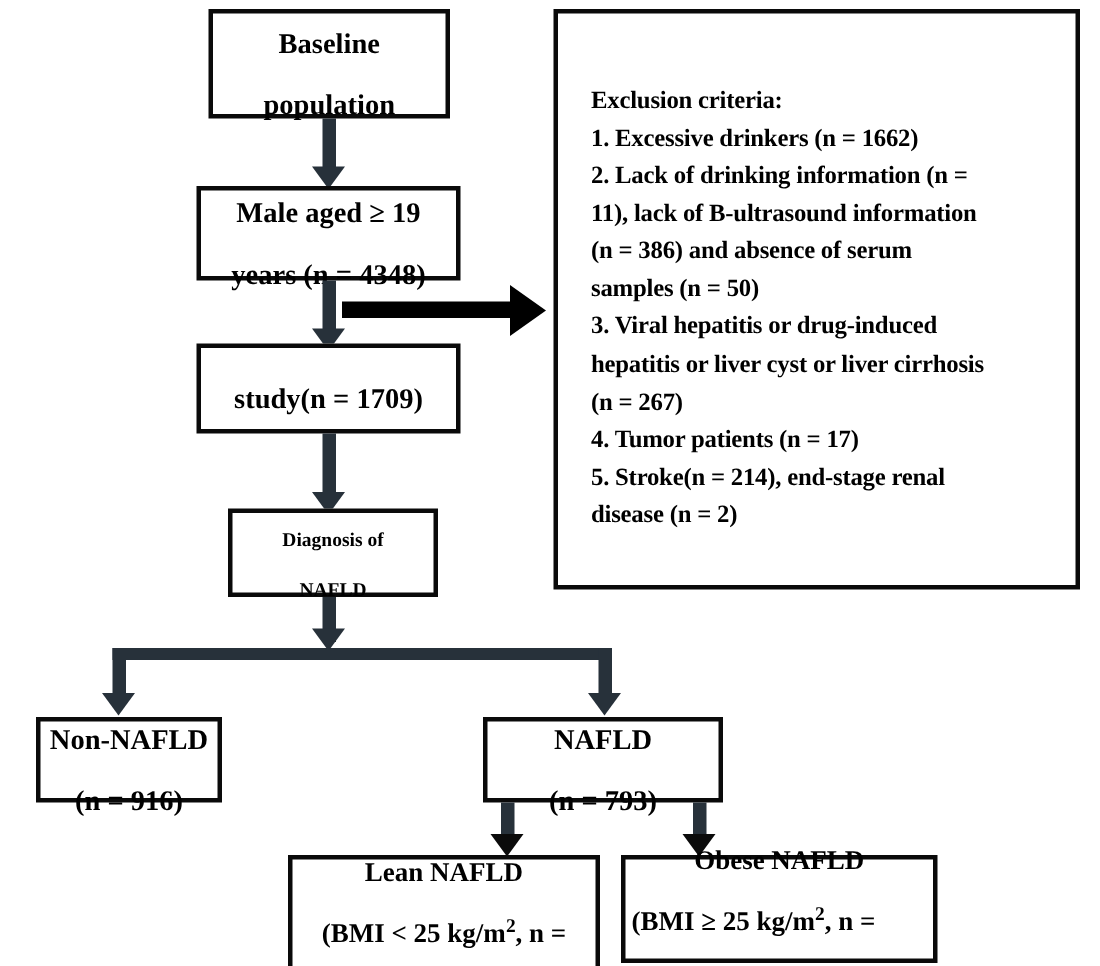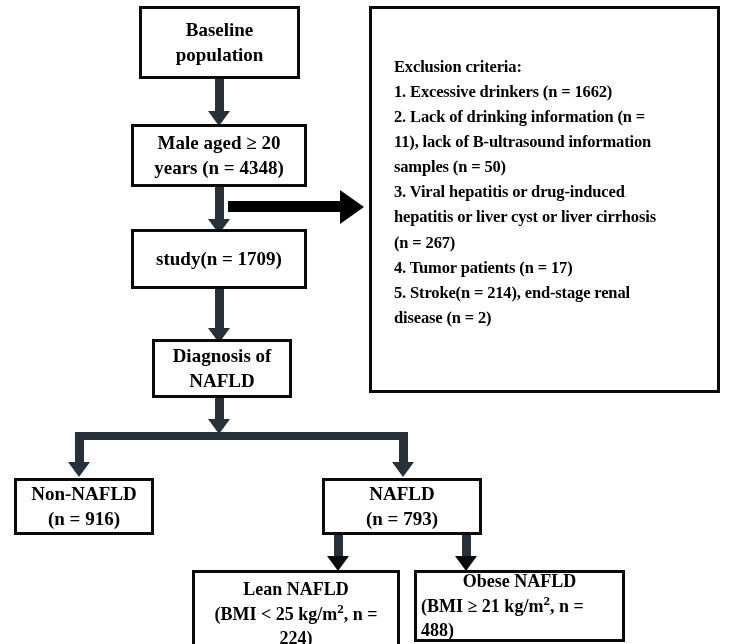--- a/index.html
+++ b/index.html
@@ -22,21 +22,21 @@
     background: #ffffff;
     display: flex;
     align-items: center;
     justify-content: center;
     text-align: center;
     font-weight: bold;
     color: #000000;
     line-height: 1.28;
     padding: 2px 4px;
   }
-  .box .line { display: block; white-space: nowrap; }
+  .box .line { display: block; white-space: nowrap; margin-top: 16px; }
   .excl-box {
     position: absolute;
     box-sizing: border-box;
     border: 3px solid #0a0a0a;
     background: #ffffff;
     display: block;
     text-align: left;
     font-weight: bold;
     color: #000000;
     padding: 45px 12px 10px 14px;
@@ -89,73 +89,74 @@
       <span class="line">Baseline</span>
       <span class="line">population</span>
     </div>
   </div>
 
   <div class="conn vline" style="left:215px; top:79px; width:9px; height:36px;"></div>
   <div class="arrowhead" style="left:208px; top:111px;"></div>
 
   <div class="box" style="left:131px; top:124px; width:176px; height:63px; font-size:19px;">
     <div>
-      <span class="line">Male aged  ≥ 20</span>
+      <span class="line">Male aged  ≥ 19</span>
       <span class="line">years  (n = 4348)</span>
     </div>
   </div>
 
   <div class="conn vline" style="left:215px; top:187px; width:9px; height:36px;"></div>
   <div class="arrowhead" style="left:208px; top:219px;"></div>
 
   <div class="box" style="left:131px; top:229px; width:176px; height:60px; font-size:19px;">
     <div>
       <span class="line">study(n = 1709)</span>
     </div>
   </div>
 
   <div class="conn vline" style="left:215px; top:289px; width:9px; height:45px;"></div>
   <div class="arrowhead" style="left:208px; top:328px;"></div>
 
-  <div class="box" style="left:152px; top:339px; width:140px; height:59px; font-size:19px;">
+  <div class="box" style="left:152px; top:339px; width:140px; height:59px; font-size:13px;">
     <div>
       <span class="line">Diagnosis of</span>
       <span class="line">NAFLD</span>
     </div>
   </div>
 
   <div class="harrow-shaft" style="left:228px; top:201px; width:115px;"></div>
   <div class="harrow-head" style="left:340px; top:190px;"></div>
 
   <div class="excl-box" style="left:369px; top:6px; width:351px; height:387px;padding-left:22px;">
     <span class="eline">Exclusion criteria:</span>
     <span class="eline">1. Excessive drinkers (n = 1662)</span>
     <span class="eline">2. Lack of drinking information (n =</span>
     <span class="eline">11), lack of B-ultrasound information</span>
+    <span class="eline">(n = 386) and absence of serum</span>
     <span class="eline">samples (n = 50)</span>
     <span class="eline">3. Viral hepatitis or drug-induced</span>
     <span class="eline">hepatitis or liver cyst or liver cirrhosis</span>
     <span class="eline">(n = 267)</span>
     <span class="eline">4. Tumor patients (n = 17)</span>
     <span class="eline">5. Stroke(n = 214), end-stage renal</span>
     <span class="eline">disease (n = 2)</span>
   </div>
 
   <div class="conn vline" style="left:215px; top:398px; width:9px; height:30px;"></div>
   <div class="arrowhead" style="left:208px; top:419px;"></div>
 
   <div class="conn hline" style="left:75px; top:432px; width:333px;"></div>
 
   <div class="conn vline" style="left:75px; top:432px; width:9px; height:37px;"></div>
   <div class="arrowhead" style="left:68px; top:462px;"></div>
 
   <div class="conn vline" style="left:399px; top:432px; width:9px; height:37px;"></div>
   <div class="arrowhead" style="left:392px; top:462px;"></div>
 
-  <div class="box" style="left:14px; top:478px; width:140px; height:57px; font-size:19px;">
+  <div class="box" style="left:24px; top:478px; width:124px; height:57px; font-size:19px;">
     <div>
       <span class="line">Non-NAFLD</span>
       <span class="line">(n = 916)</span>
     </div>
   </div>
 
   <div class="box" style="left:322px; top:478px; width:160px; height:57px; font-size:19px;">
     <div>
       <span class="line">NAFLD</span>
       <span class="line">(n = 793)</span>
@@ -172,18 +173,18 @@
     <div>
       <span class="line">Lean NAFLD</span>
       <span class="line"><span>(BMI &lt; 25 kg/m</span><span class="sup">2</span><span>, n =</span></span>
       <span class="line">224)</span>
     </div>
   </div>
 
   <div class="box" style="left:414px; top:570px; width:211px; height:72px; font-size:18px; justify-content:center;">
     <div style="width:100%; text-align:left;">
       <span class="line" style="text-align:center;">Obese  NAFLD</span>
-      <span class="line"><span>(BMI ≥ 21 kg/m</span><span class="sup">2</span><span>, n =</span></span>
+      <span class="line"><span>(BMI ≥ 25 kg/m</span><span class="sup">2</span><span>, n =</span></span>
       <span class="line">488)</span>
     </div>
   </div>
 
 </div>
 
 </body></html>

